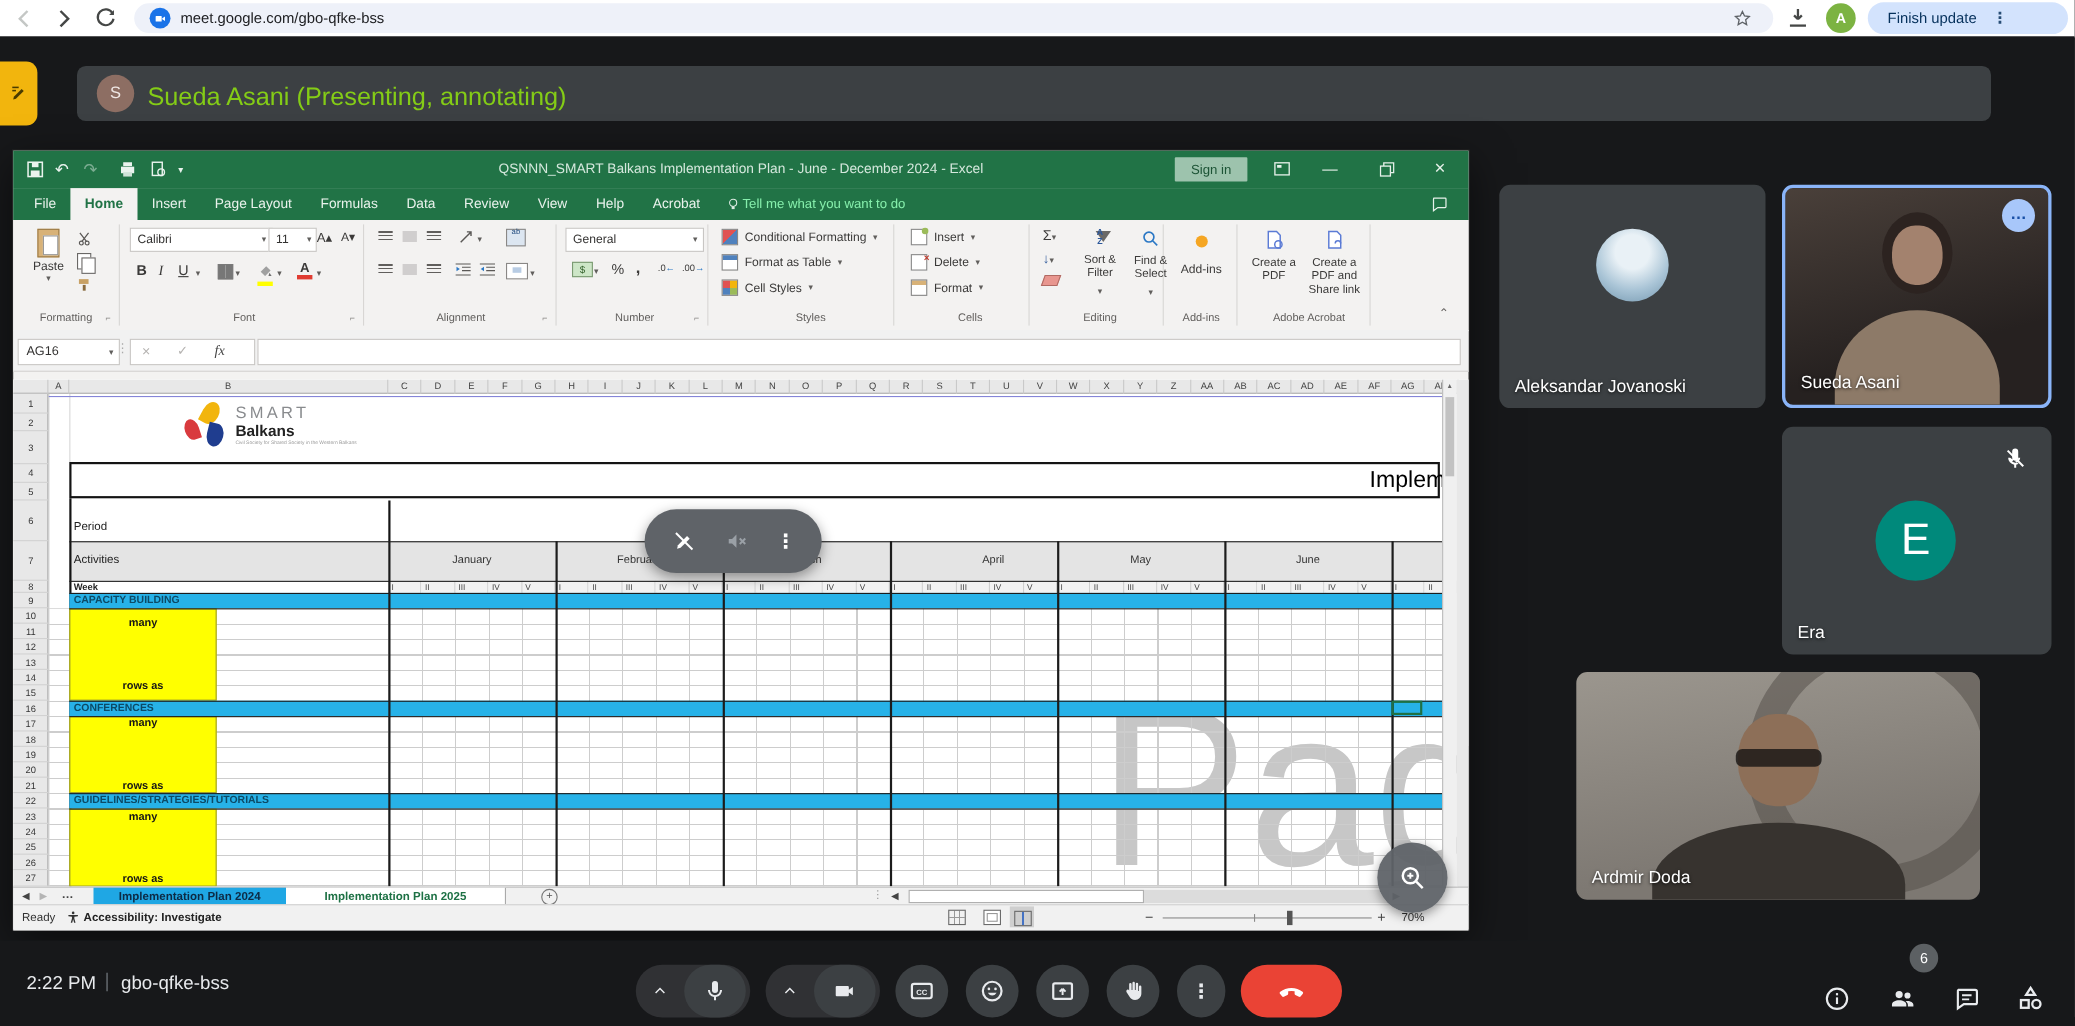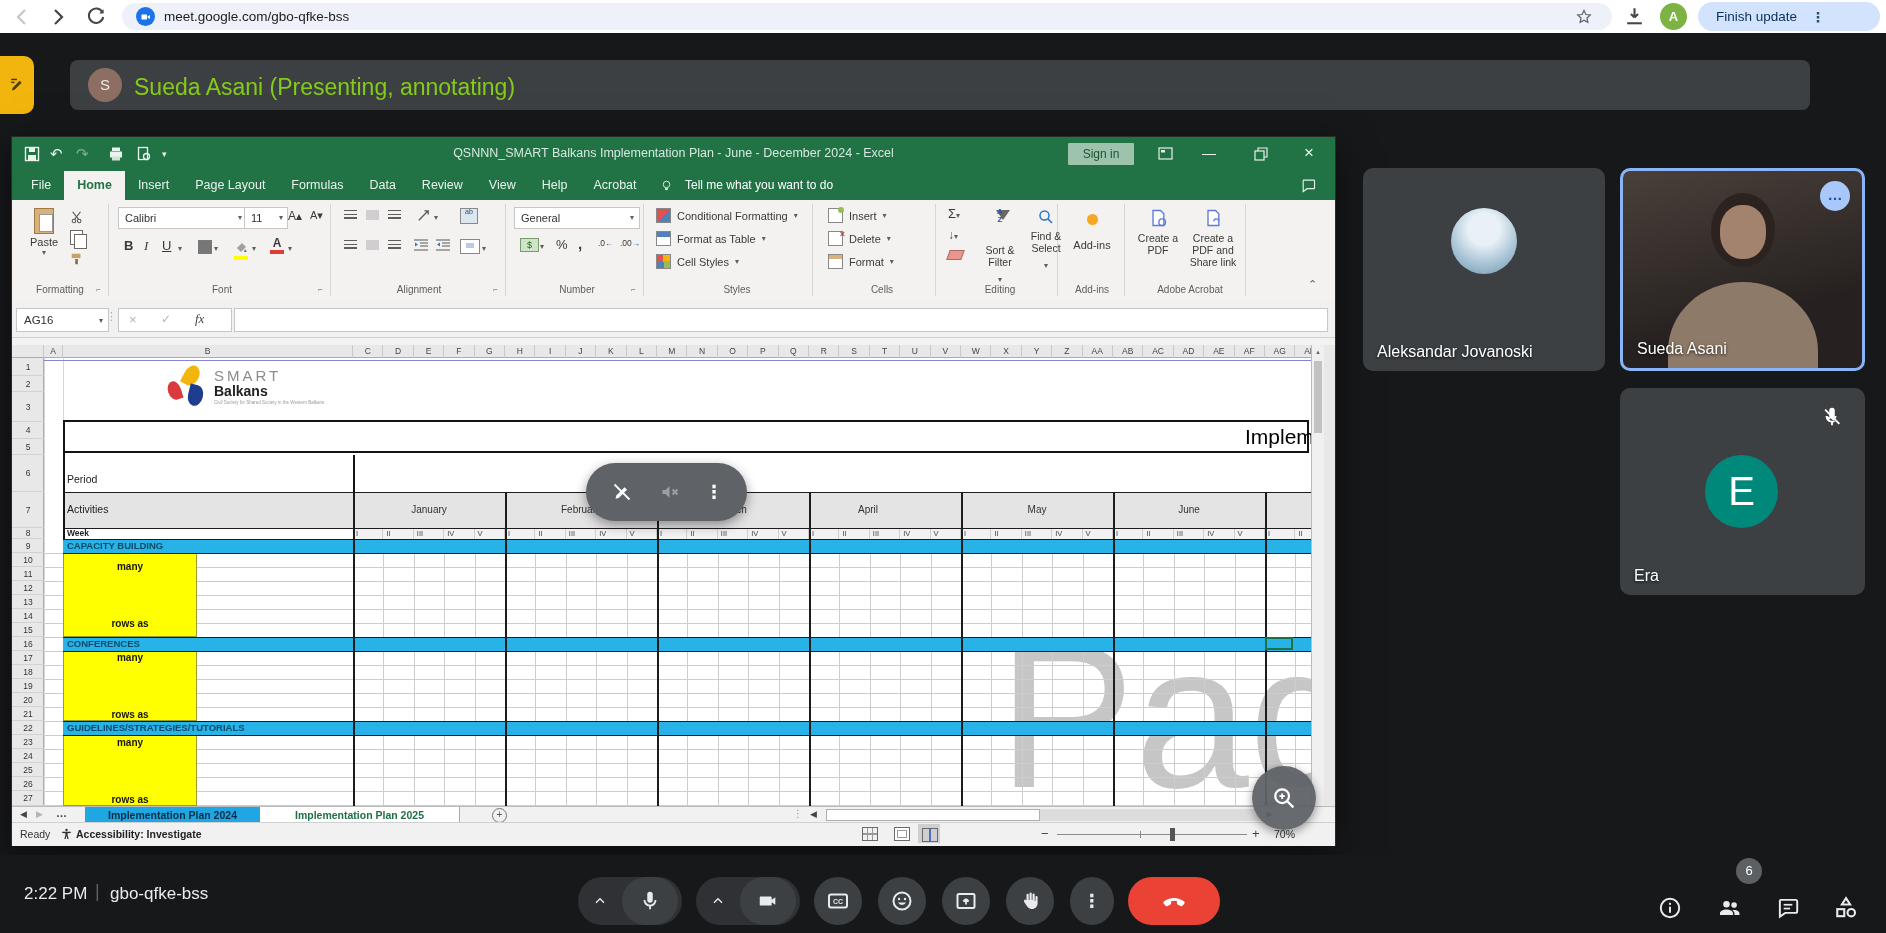--- a/index.html
+++ b/index.html
@@ -29,21 +29,21 @@
   #x-title{left:0;top:0;width:1323px;height:34px;background:#217346;}
   .qat{position:absolute;top:8px;color:#eaf3ee;font-size:13px;}
   #x-title .doc{position:absolute;left:0;right:0;top:9px;text-align:center;color:#d5e8dd;font-size:12.5px;}
   #sign-in{left:1056px;top:6px;width:66px;height:22px;background:#9dc3ad;color:#1d5436;font-size:12px;
     text-align:center;line-height:22px;border-radius:1px;}
   .winctl{position:absolute;top:8px;color:#e7f1ea;font-size:14px;text-align:center;width:26px;}
   #menu-row{left:0;top:34px;width:1323px;height:29px;background:#217346;}
   #menu-tabs{position:absolute;left:6px;top:0;height:29px;display:flex;}
   .mtab{color:#e9f2ec;font-size:12.5px;line-height:29px;padding:0 13px;}
   .mtab.active{background:#f3f2f1;color:#217346;font-weight:bold;}
-  #tellme{position:absolute;left:648px;top:7px;color:#ffffff;font-size:12px;display:flex;gap:12px;align-items:center;}
+  #tellme{position:absolute;left:648px;top:7px;color:#86efac;font-size:12px;display:flex;gap:2px;align-items:center;}
   #x-ribbon{left:0;top:63px;width:1323px;height:100px;background:#f3f2f1;border-bottom:1px solid #dedcda;}
   .rdiv{position:absolute;top:4px;height:92px;width:1px;background:#d8d6d4;}
   .glabel{position:absolute;top:84px;font-size:10px;color:#605e5c;text-align:center;}
   .launcher{position:absolute;top:85px;font-size:8px;color:#8a8886;}
   .rtext{font-size:11px;color:#3b3a39;}
   .rbtn-sm{position:absolute;font-size:11px;color:#3b3a39;}
   .whitebox{position:absolute;background:#fff;border:1px solid #c8c6c4;font-size:11px;color:#323130;}
   .caret{color:#605e5c;font-size:8px;}
   .minicol{width:13px;height:13px;display:inline-block;}
   .lineicon{width:13px;height:10px;display:inline-block;background:repeating-linear-gradient(to bottom,#605e5c 0 1.4px,transparent 1.4px 3.6px);}
@@ -332,21 +332,21 @@
       <div class="glabel" style="left:830px;width:80px">Cells</div>
 
       <div class="a" style="left:936px;top:6px;font-size:13px;color:#3b3a39"><span>Σ</span><span class="caret">▾</span></div>
       <div class="a" style="left:936px;top:28px;font-size:12px;color:#2b579a"><span>↓</span><span class="caret">▾</span></div>
       <div class="a" style="left:936px;top:50px">
           <div style="width:13px;height:8px;background:#e8968f;transform:skewX(-20deg);border:1px solid #b06a63"></div>
         </div>
       <div class="a" style="left:968px;top:8px;width:40px;text-align:center">
         <div style="font-size:8px;font-weight:bold;color:#2b579a;line-height:8px">A<br>Z</div>
         <div style="margin:-14px 0 0 16px;width:0;height:0;border-left:7px solid transparent;border-right:7px solid transparent;border-top:10px solid #6a6866"></div>
-        <div class="rtext" style="margin-top:24px;font-size:10.5px">Sort &amp; Filter</div><span class="caret">▾</span>
+        <div class="rtext" style="margin-top:10px;font-size:10.5px">Sort &amp; Filter</div><span class="caret">▾</span>
       </div>
       <div class="a" style="left:1012px;top:8px;width:44px;text-align:center">
         <svg width="18" height="18" viewBox="0 0 24 24">
             <circle cx="10" cy="10" r="6" fill="none" stroke="#2b78c5" stroke-width="2"></circle>
             <line x1="14.5" y1="14.5" x2="20" y2="20" stroke="#2b78c5" stroke-width="2"></line>
           </svg>
         <div class="rtext" style="font-size:10.5px">Find &amp; Select</div><span class="caret">▾</span>
       </div>
       <div class="glabel" style="left:948px;width:80px">Editing</div>
 
@@ -415,21 +415,21 @@
 
       <div class="a" style="left:51px;top:108px;width:2px;height:353px;background:#141414"></div>
       <div class="a" style="left:341px;top:110px;width:1.5px;height:37px;background:#141414"></div>
 
       <div class="a" style="left:32px;top:15px;width:1267px;height:1px;background:#8585d8"></div>
 
       <div id="grid-built">
           <div class="monthcell" style="left: 341px; width: 152px;">January</div>
           <div class="monthcell" style="left: 493px; width: 152px;">February</div>
           <div class="monthcell" style="left: 645px; width: 152px;">March</div>
-          <div class="monthcell" style="left: 780px; width: 152px;">April</div>
+          <div class="monthcell" style="left: 815px; width: 152px;">April</div>
           <div class="monthcell" style="left: 949px; width: 152px;">May</div>
           <div class="monthcell" style="left: 1101px; width: 152px;">June</div>
           <div class="monthcell" style="left: 1253px; width: 46px;"></div>
           <div class="weekcell" style="left: 341px; width: 30.4px;">I</div>
           <div class="weekcell" style="left: 371.4px; width: 30.4px;">II</div>
           <div class="weekcell" style="left: 401.8px; width: 30.4px;">III</div>
           <div class="weekcell" style="left: 432.2px; width: 30.4px;">IV</div>
           <div class="weekcell" style="left: 462.6px; width: 30.4px;">V</div>
           <div class="weekcell" style="left: 493px; width: 30.4px;">I</div>
           <div class="weekcell" style="left: 523.4px; width: 30.4px;">II</div>
@@ -652,20 +652,27 @@
 
   <div class="tile" style="left:1620px;top:355px;width:245px;height:207px">
     <svg class="a" style="right:22px;top:18px" width="22" height="22" viewBox="0 0 24 24">
         <path d="M12 14a3 3 0 0 0 3-3V5a3 3 0 0 0-6 0v6a3 3 0 0 0 3 3zm5-3a5 5 0 0 1-8.1 3.9l1.5-1.5A3 3 0 0 0 15 11h2zM7 11H5a7 7 0 0 0 6 6.9V21h2v-3.1a7 7 0 0 0 2.4-.8" fill="#fff"></path>
         <line x1="4.5" y1="4" x2="20" y2="19.5" stroke="#fff" stroke-width="2"></line>
       </svg>
     <div class="a" style="left:85px;top:67px;width:73px;height:73px;border-radius:50%;background:#00897b;color:#fff;font-size:40px;text-align:center;line-height:73px">E</div>
     <div class="tname">Era</div>
   </div>
 
+  <div class="tile" style="left:1433px;top:578px;width:367px;height:207px;background:linear-gradient(170deg,#9b968e,#7d7872 75%)">
+    <div class="a" style="right:-30px;top:-40px;width:190px;height:190px;border-radius:50%;border:26px solid #55504a;opacity:.55"></div>
+    <div class="head" style="top:38px;width:74px;height:84px;background:#8d6f58;border-radius:46%"></div>
+    <div class="body" style="width:230px;height:70px;background:#37332f"></div>
+    <div class="a" style="left:50%;top:70px;transform:translateX(-50%);width:78px;height:16px;border-radius:6px;background:#1d1a18;opacity:.85"></div>
+    <div class="tname">Ardmir Doda</div>
+  </div>
 </div>
 
 <div id="bottom-bar" class="a">
   <div class="a t" style="left:24px;top:29px;color:#e8eaed;font-size:17px">2:22 PM</div>
   <div class="a" style="left:95px;top:26px;color:#5f6368;font-size:18px">|</div>
   <div class="a t" style="left:110px;top:29px;color:#e8eaed;font-size:17px">gbo-qfke-bss</div>
 
   <div class="mpill" style="left:578px;width:104px">
     <div class="chev">
         <svg width="16" height="16" viewBox="0 0 24 24">

